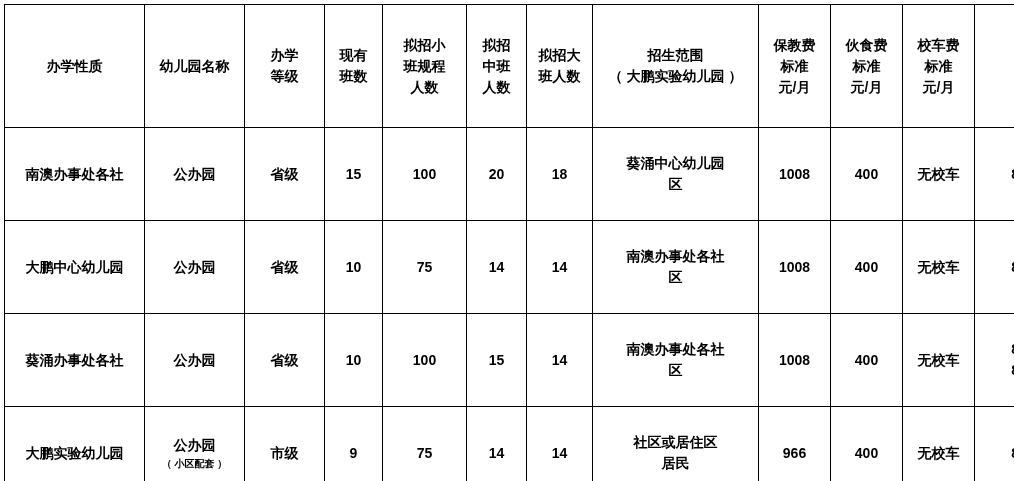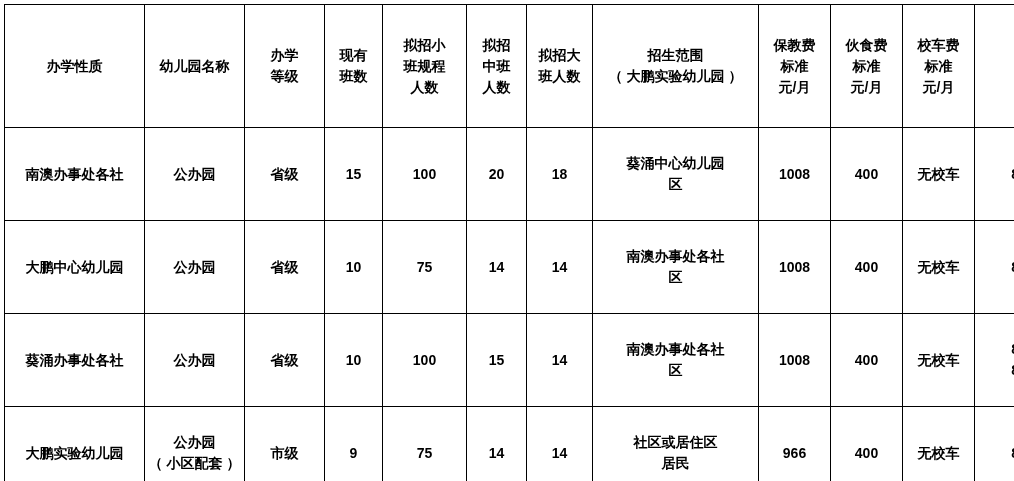--- a/index.html
+++ b/index.html
@@ -41,21 +41,21 @@
   tbody td {
     height: 88px;
     font-size: 14px;
     font-weight: bold;
   }
   .hdr-line {
     display: block;
   }
   .cell-sub {
     display: block;
-    font-size: 14px;
+    font-size: 10px;
   }
   .wrap-two {
     display: block;
   }
   
   col.c0 { width: 140px; }
   col.c1 { width: 100px; }
   col.c2 { width: 80px; }
   col.c3 { width: 58px; }
   col.c4 { width: 84px; }

